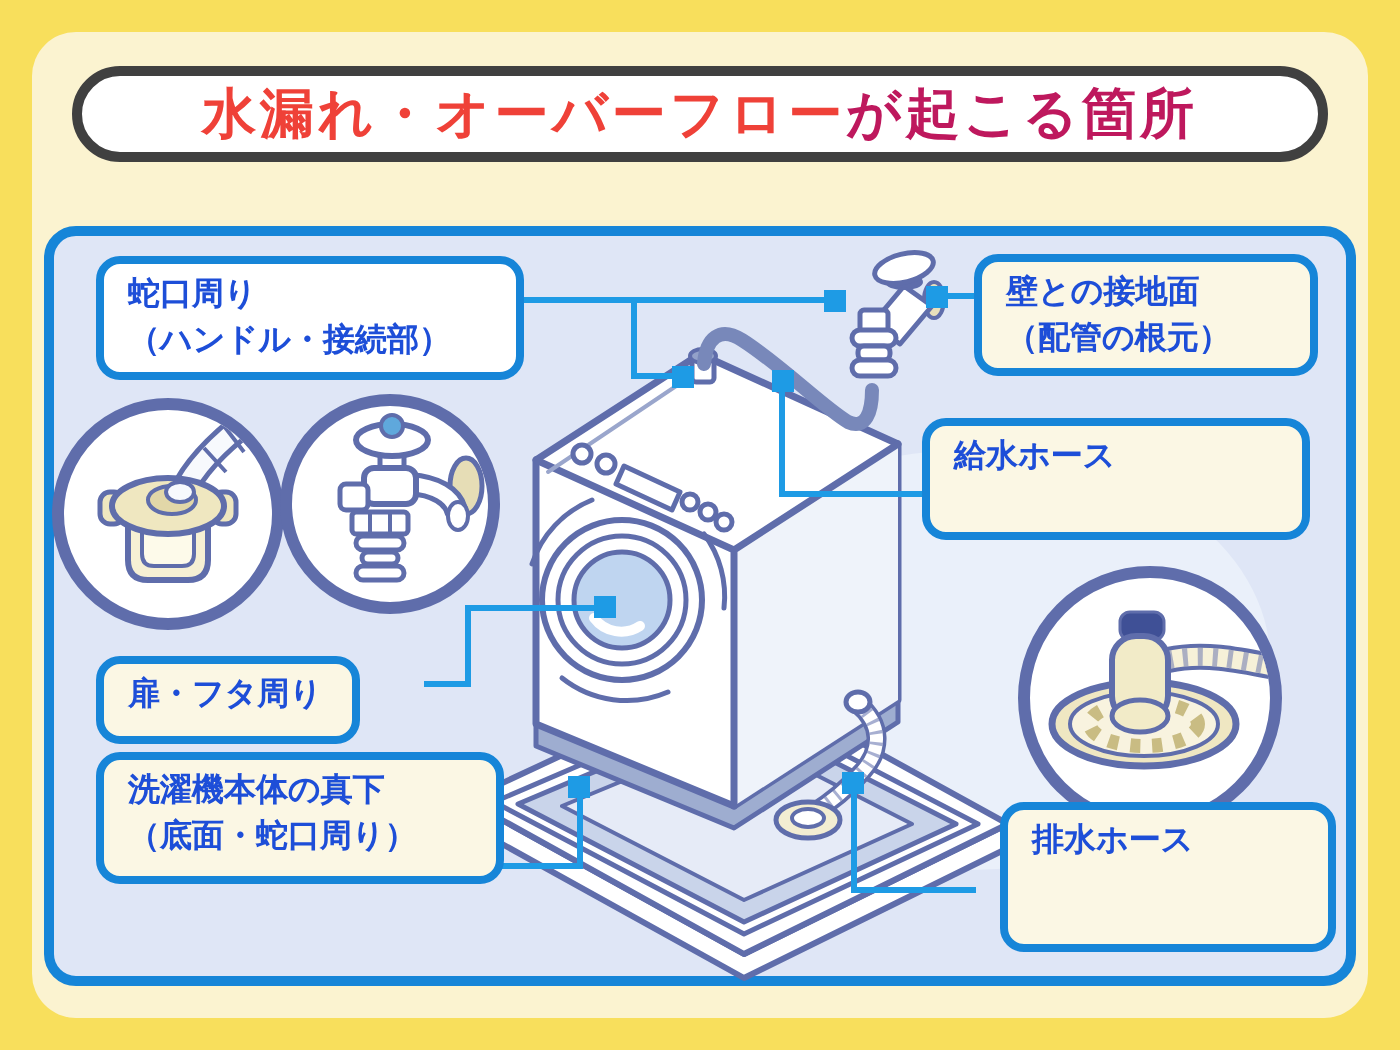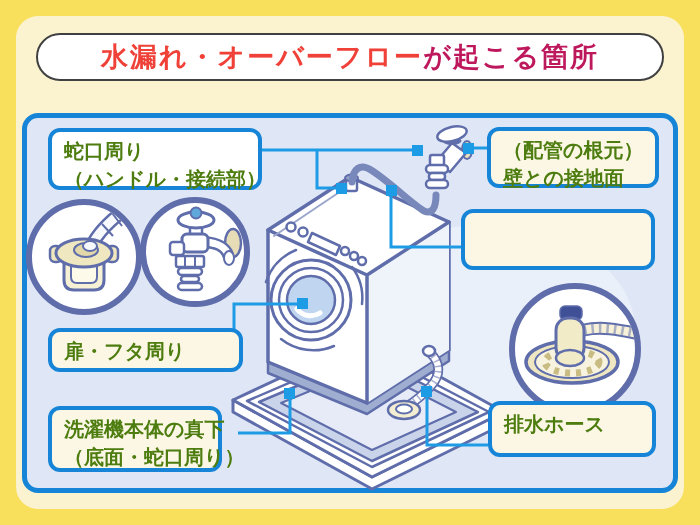--- a/index.html
+++ b/index.html
@@ -7,36 +7,36 @@
     width:700px;height:525px;position:relative;overflow:hidden;
     background:#F8DF5C;
     font-family:"Liberation Sans","DejaVu Sans",sans-serif;
   }
   .inner-bg{
     position:absolute;left:16px;top:16px;width:668px;height:493px;
     background:#FBF3D0;border-radius:22px;
   }
   .title-box{
     position:absolute;left:36px;top:33px;width:628px;height:48px;
-    background:#FFFFFF;border:2px solid #404040;border-radius:30px;
+    background:#FFFFFF;border:5px solid #404040;border-radius:30px;
     box-sizing:border-box;display:flex;align-items:center;justify-content:center;
     font-weight:bold;font-size:27px;letter-spacing:2px;white-space:nowrap;
   }
   .title-box .hl{color:#EF4138}
   .title-box .rest{color:#be185d}
   .panel{
     position:absolute;left:22px;top:113px;width:656px;height:380px;
     background:#DFE6F6;border:5px solid #1685D8;border-radius:16px;
     box-sizing:border-box;
   }
   svg.scene{position:absolute;left:0;top:0;width:700px;height:525px}
   .lbl{
     position:absolute;border:4px solid #1685D8;border-radius:12px;
-    background:#FBF7E4;box-sizing:border-box;color:#4d7c0f;
-    font-weight:bold;font-size:20px;line-height:1.42;padding:5px 12px;
+    background:#FBF7E4;box-sizing:border-box;color:#1d4ed8;
+    font-weight:bold;font-size:16px;line-height:1.42;padding:5px 12px;
     white-space:nowrap;
   }
   .lbl span{display:block}
   .lbl.white{background:#FFFFFF}
 </style>
 </head>
 <body>
 
 <div class="inner-bg"></div>
 
@@ -197,31 +197,32 @@
     </g>
   </g>
 </svg>
 
 <div class="lbl white" style="left:48px;top:128px;width:214px;height:62px">
   <span>蛇口周り</span>
   <span>（ハンドル・接続部）</span>
 </div>
 
 <div class="lbl" style="left:487px;top:127px;width:172px;height:61px">
+  <span>壁との接地面</span>
   <span>（配管の根元）</span>
-  <span>壁との接地面</span>
 </div>
 
 <div class="lbl" style="left:461px;top:209px;width:194px;height:61px">
-</div>
-
-<div class="lbl" style="left:48px;top:328px;width:195px;height:44px">
+  <span>給水ホース</span>
+</div>
+
+<div class="lbl" style="left:48px;top:328px;width:132px;height:44px">
   <span>扉・フタ周り</span>
 </div>
 
-<div class="lbl" style="left:48px;top:406px;width:174px;height:66px">
+<div class="lbl" style="left:48px;top:376px;width:204px;height:66px">
   <span>洗濯機本体の真下</span>
   <span>（底面・蛇口周り）</span>
 </div>
 
-<div class="lbl" style="left:488px;top:401px;width:168px;height:56px">
+<div class="lbl" style="left:500px;top:401px;width:168px;height:75px">
   <span>排水ホース</span>
 </div>
 
 </body></html>

